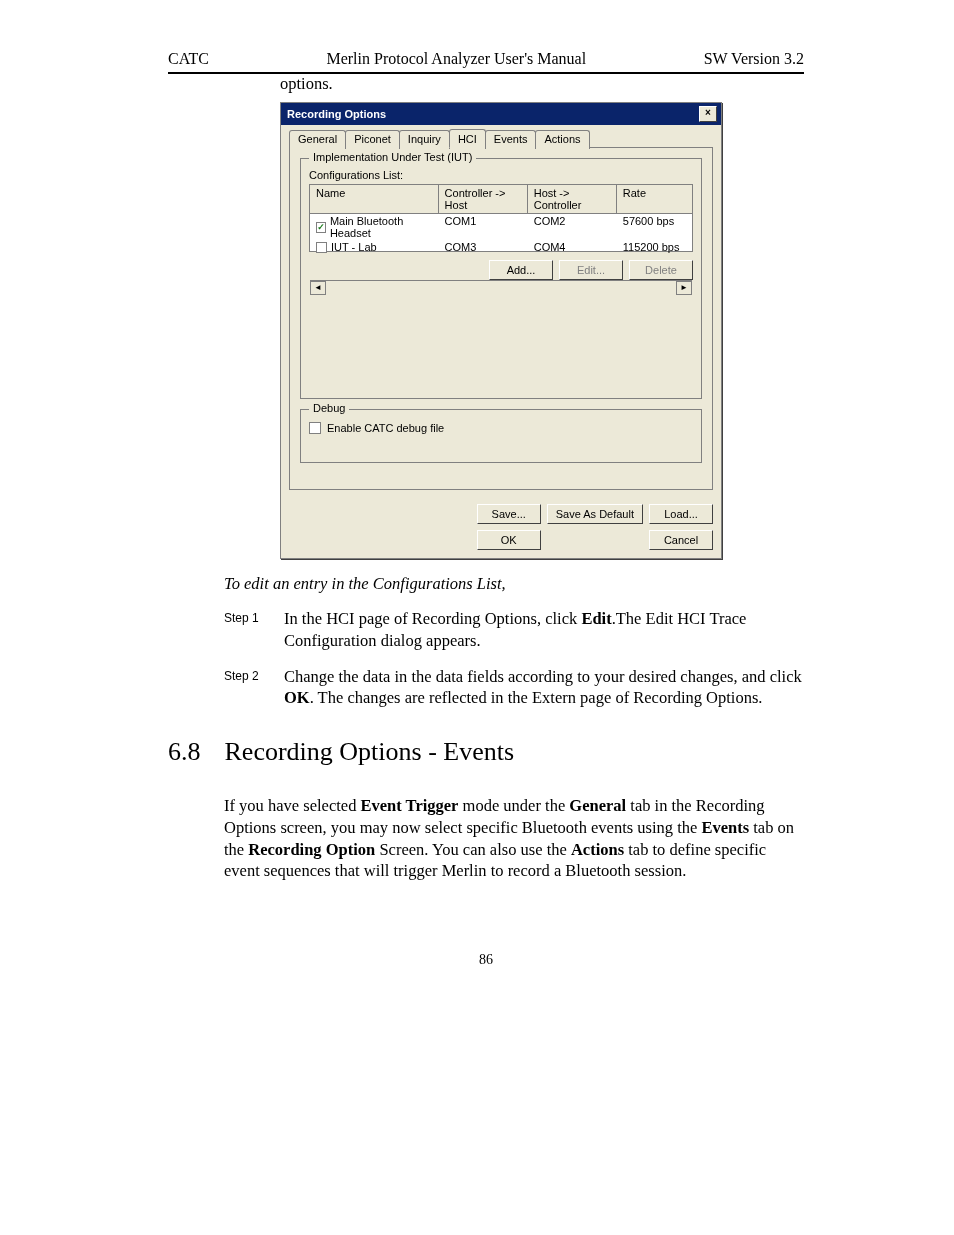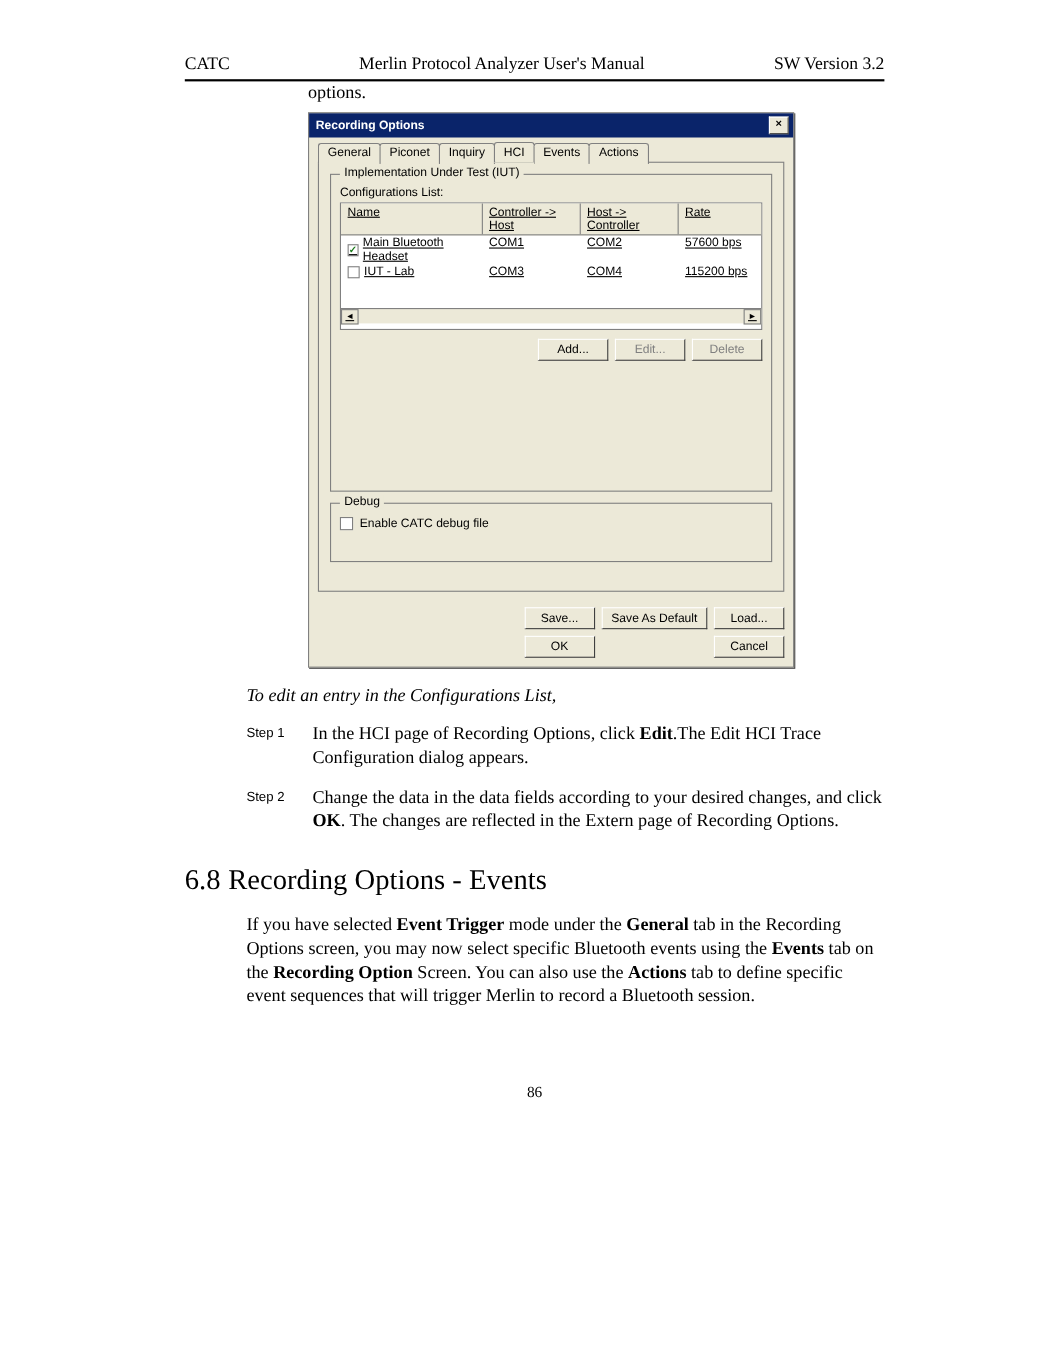--- a/index.html
+++ b/index.html
@@ -104,23 +104,22 @@
     top: -8px;
     left: 8px;
     background: #ece9d8;
     padding: 0 4px;
     font-size: 11px;
   }
   .cfglabel { font-size: 11px; margin-bottom: 3px; }
   .listview {
     border: 1px solid #808080;
     background: #fff;
-    height: 116px;
+    height: 68px;
     box-sizing: border-box;
-    text-decoration: underline;
   }
   .lv-head {
     display: flex;
     background: #ece9d8;
     border-bottom: 1px solid #808080;
     font-size: 11px;
   }
   .lv-h {
     border-right: 1px solid #808080;
     padding: 2px 6px;
@@ -173,21 +172,21 @@
     gap:6px;
     padding:6px 8px 8px 8px;
   }
   .dlg-footer .col2 { grid-column:2; }
   .dlg-footer .row2 { grid-row:2; }
   
   .bodytext { font-size:16.5px; margin-top:14px; line-height:1.28;font-style:italic; }
   .steps { margin-top:14px; }
   .step { display:flex; gap:18px; font-size:16.5px; margin-bottom:14px; line-height:1.32;}
   .steplabel { font-weight:normal; font-size:12px; font-family:Arial,Helvetica,sans-serif; min-width:42px; padding-top:3px;}
-  .h2 { font-size:26px; margin-top:28px; margin-bottom:14px; display:flex; gap:7px;}
+  .h2 { font-size:26px; margin-top:28px; margin-bottom:28px; display:flex; gap:24px;}
   .para { font-size:16.5px; line-height:1.32; margin-bottom:14px;}
   .pagenum { text-align:center; font-size:14px; margin-top:70px;}
 </style>
 </head>
 <body>
 
 <div class="page">
   <div class="runhead">
     <span>CATC</span>
     <span>Merlin Protocol Analyzer User's Manual</span>

